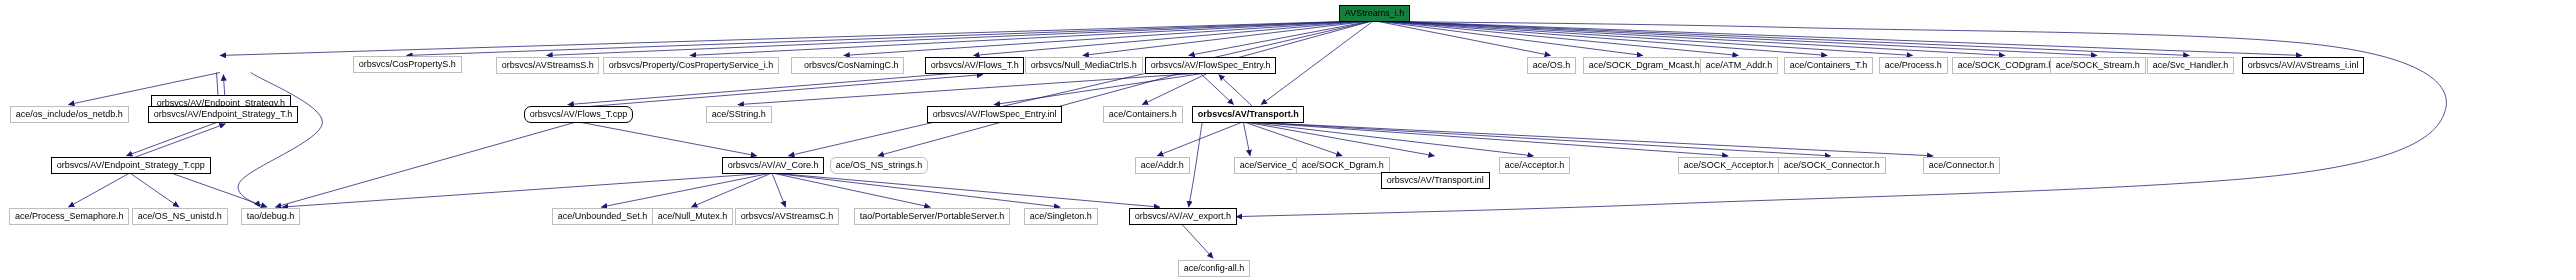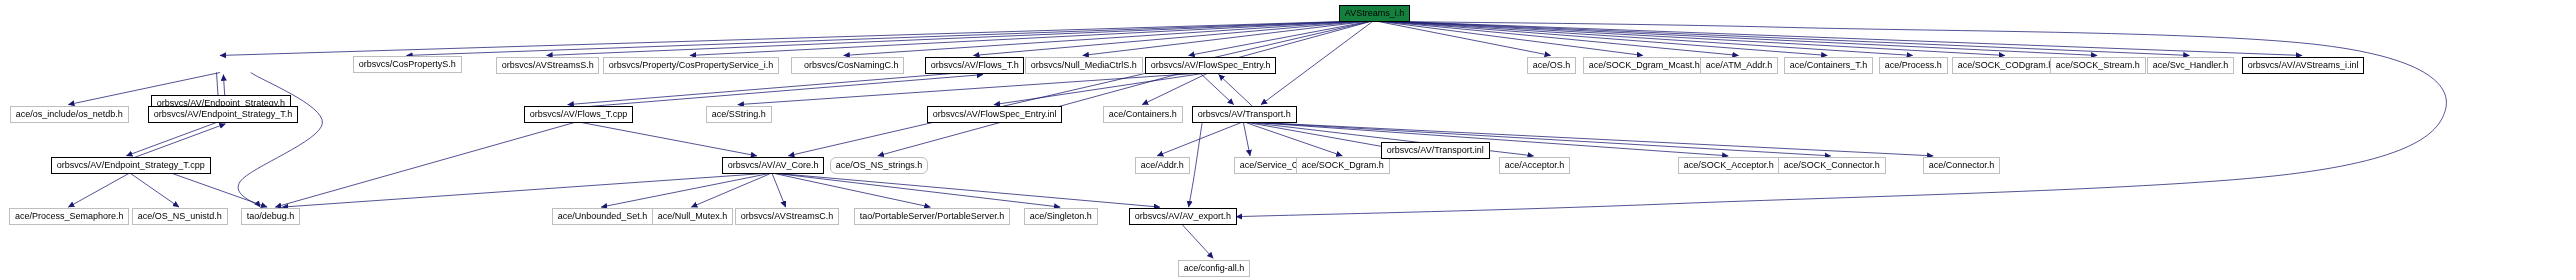--- a/index.html
+++ b/index.html
@@ -91,32 +91,32 @@
     <div class="node ext" style="left: 1583px; top: 57px;">ace/SOCK_Dgram_Mcast.h</div>
     <div class="node ext" style="left: 1700px; top: 57px;">ace/ATM_Addr.h</div>
     <div class="node ext" style="left: 1784px; top: 57px;">ace/Containers_T.h</div>
     <div class="node ext" style="left: 1879px; top: 57px;">ace/Process.h</div>
     <div class="node ext" style="left: 1952px; top: 57px;">ace/SOCK_CODgram.h</div>
     <div class="node ext" style="left: 2050px; top: 57px;">ace/SOCK_Stream.h</div>
     <div class="node ext" style="left: 2147px; top: 57px;">ace/Svc_Handler.h</div>
     <div class="node doc" style="left: 2242px; top: 57px; text-align: right;">orbsvcs/AV/AVStreams_i.inl</div>
     <div class="node ext" style="left: 10px; top: 106px;">ace/os_include/os_netdb.h</div>
     <div class="node doc" style="left: 148px; top: 106px;">orbsvcs/AV/Endpoint_Strategy_T.h</div>
-    <div class="node doc" style="left: 524px; top: 106px;">orbsvcs/AV/Flows_T.cpp</div>
+    <div class="node doc" style="left: 524px; top: 106px; border-radius: 7px;">orbsvcs/AV/Flows_T.cpp</div>
     <div class="node ext" style="left: 706px; top: 106px;">ace/SString.h</div>
     <div class="node doc" style="left: 927px; top: 106px;">orbsvcs/AV/FlowSpec_Entry.inl</div>
     <div class="node ext" style="left: 1103px; top: 106px;">ace/Containers.h</div>
-    <div class="node doc" style="left: 1192px; top: 106px;">orbsvcs/AV/Transport.h</div>
+    <div class="node doc" style="left: 1192px; top: 106px; font-weight: bold;">orbsvcs/AV/Transport.h</div>
     <div class="node doc" style="left: 51px; top: 157px;">orbsvcs/AV/Endpoint_Strategy_T.cpp</div>
     <div class="node doc" style="left: 722px; top: 157px;">orbsvcs/AV/AV_Core.h</div>
     <div class="node ext" style="left: 830px; top: 157px; border-radius: 6px;">ace/OS_NS_strings.h</div>
     <div class="node ext" style="left: 1135px; top: 157px;">ace/Addr.h</div>
     <div class="node ext" style="left: 1202px; top: 157px; margin-left: 32px;">ace/Service_Object.h</div>
     <div class="node ext" style="left: 1296px; top: 157px;">ace/SOCK_Dgram.h</div>
-    <div class="node doc" style="left: 1381px; top: 142px;">orbsvcs/AV/Transport.inl</div>
+    <div class="node doc" style="left: 1381px; top: 172px;">orbsvcs/AV/Transport.inl</div>
     <div class="node ext" style="left: 1499px; top: 157px;">ace/Acceptor.h</div>
     <div class="node ext" style="left: 1678px; top: 157px;">ace/SOCK_Acceptor.h</div>
     <div class="node ext" style="left: 1778px; top: 157px;">ace/SOCK_Connector.h</div>
     <div class="node ext" style="left: 1895px; top: 157px; margin-left: 28px;">ace/Connector.h</div>
     <div class="node ext" style="left: 9.2px; top: 208px;">ace/Process_Semaphore.h</div>
     <div class="node ext" style="left: 132px; top: 208px;">ace/OS_NS_unistd.h</div>
     <div class="node ext" style="left: 241px; top: 208px;">tao/debug.h</div>
     <div class="node ext" style="left: 552px; top: 208px;">ace/Unbounded_Set.h</div>
     <div class="node ext" style="left: 652px; top: 208px;">ace/Null_Mutex.h</div>
     <div class="node ext" style="left: 735px; top: 208px;">orbsvcs/AVStreamsC.h</div>

